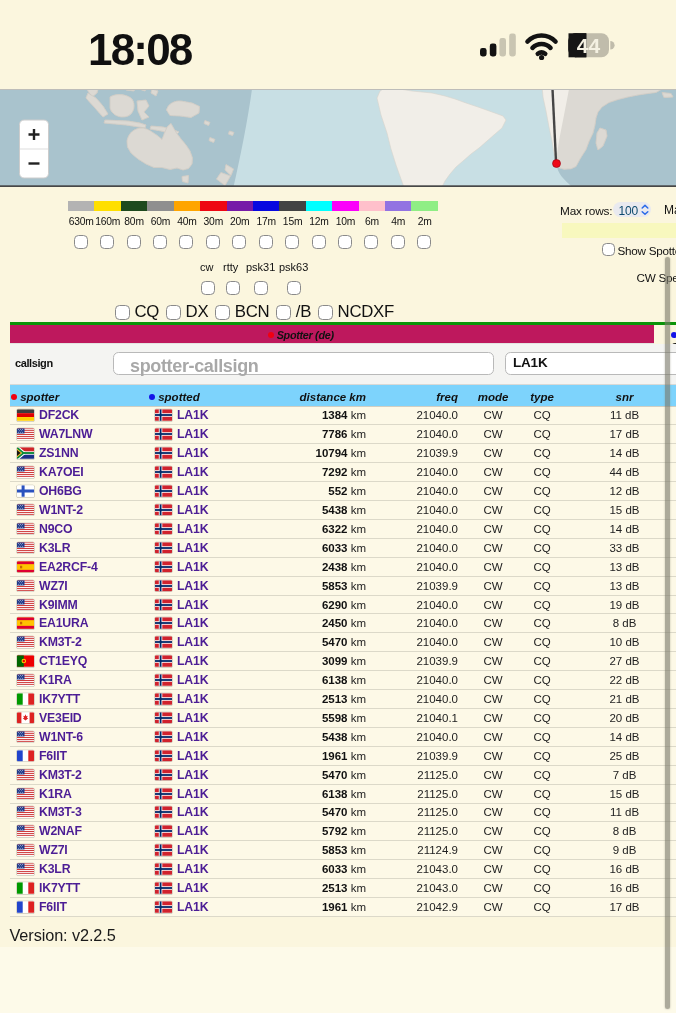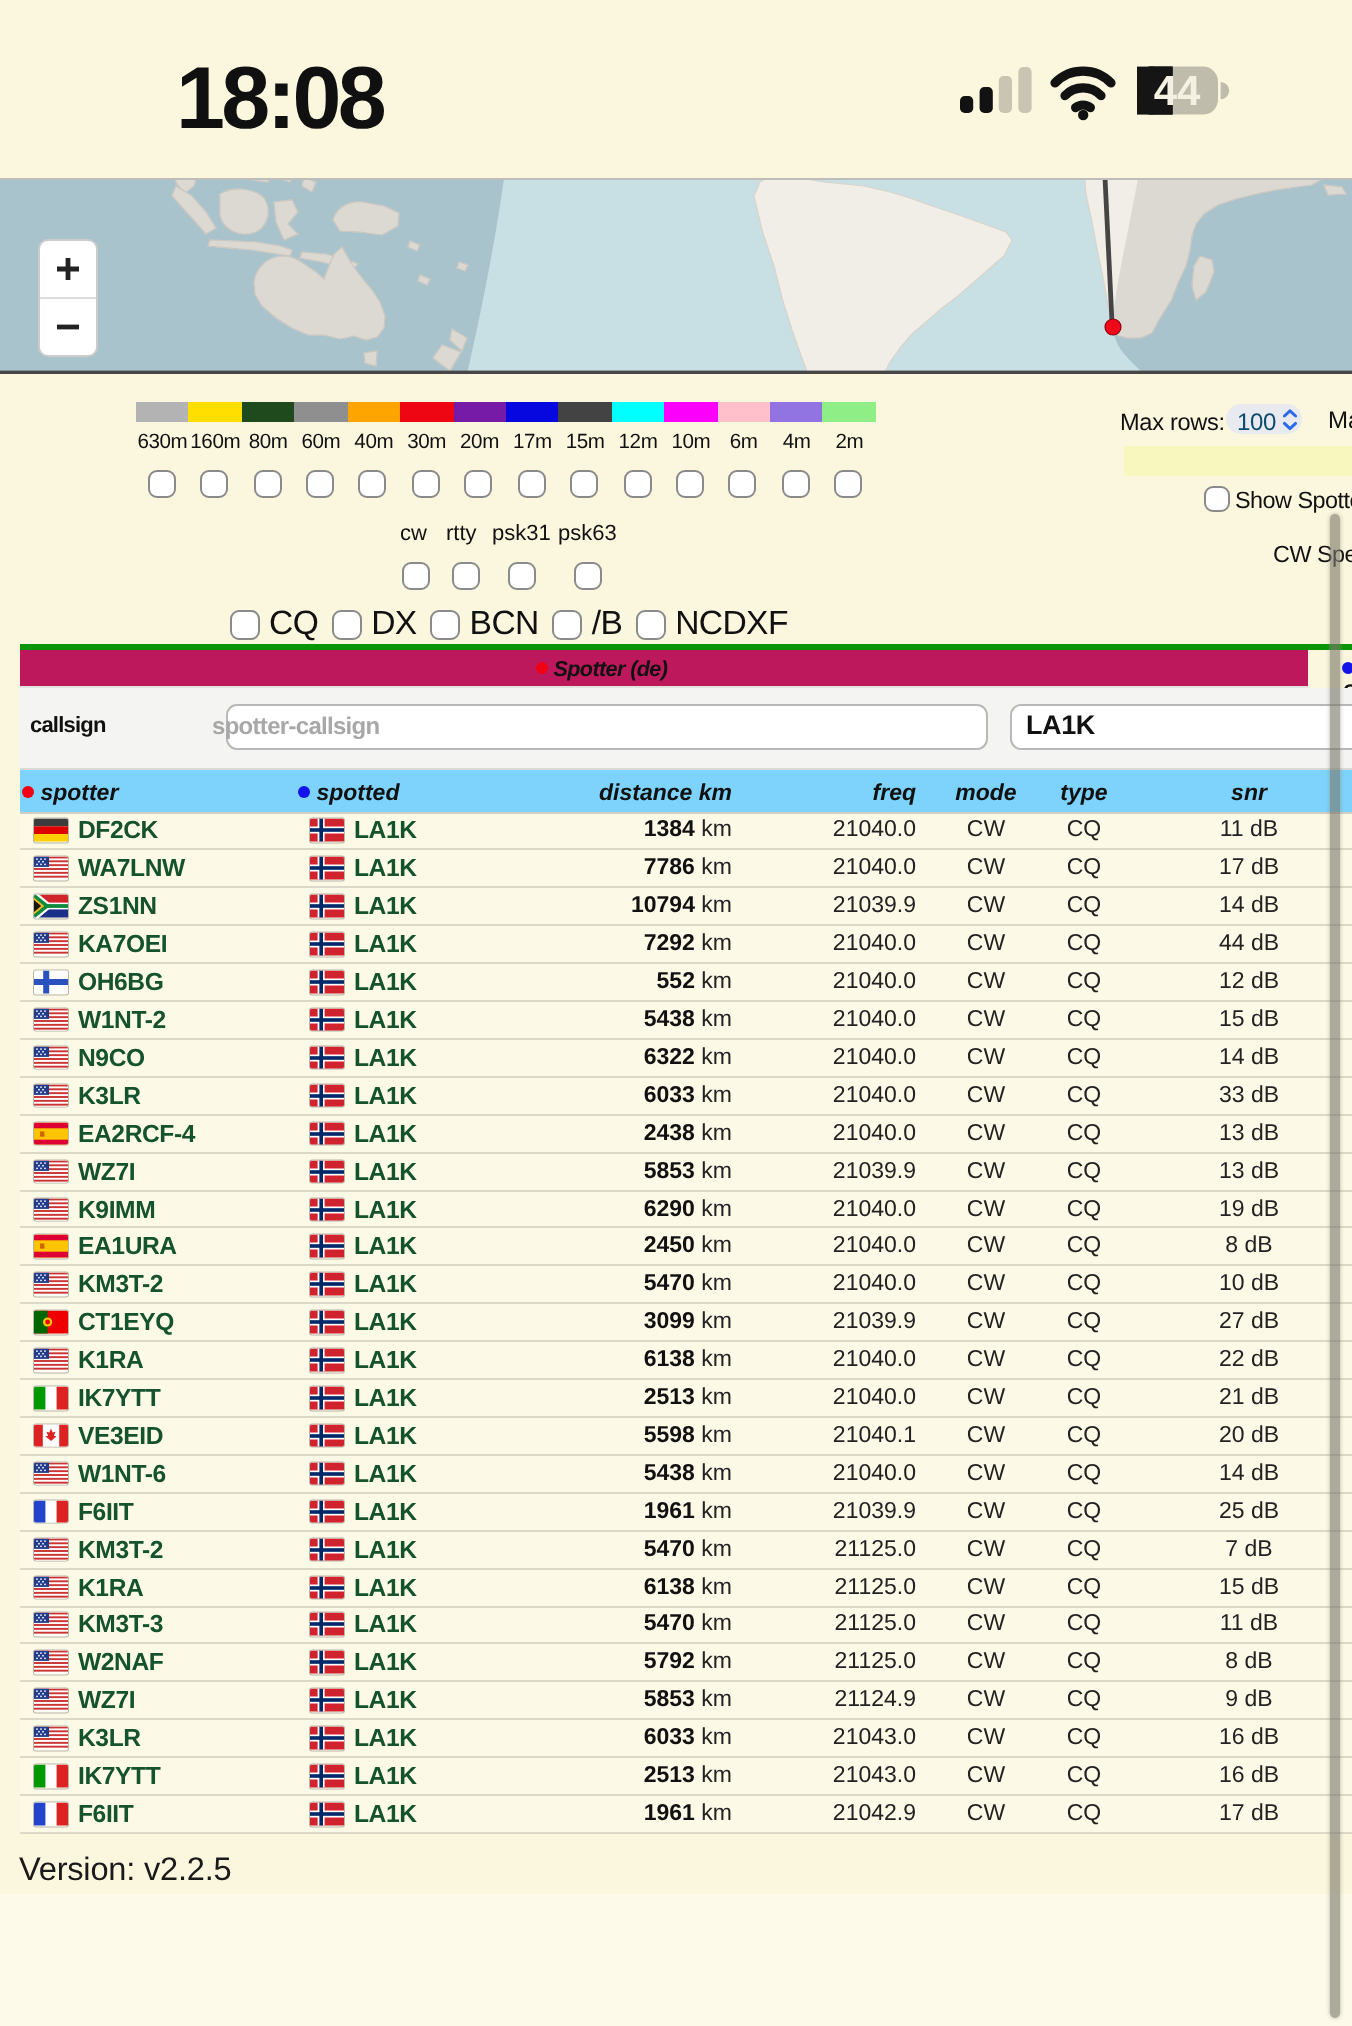--- a/index.html
+++ b/index.html
@@ -1,21 +1,21 @@
 <!DOCTYPE html>
 <html><head><meta charset="utf-8">
 <style>
 html,body{margin:0;padding:0;}
 body{width:676px;height:1013px;background:#fbf6de;font-family:"Liberation Sans",sans-serif;position:relative;overflow:hidden;}
 .abs{position:absolute;}
 .cb{position:absolute;width:14px;height:14px;border:1.6px solid #8a8a8a;border-radius:4.5px;background:#fff;box-sizing:border-box;}
 .lbl{position:absolute;font-size:11px;color:#111;}
 .row{position:relative;height:18.91px;border-bottom:1px solid #dcd9c9;box-sizing:border-box;font-size:11.5px;color:#222;background:#fdf9e7;}
 .row span{position:absolute;top:50%;transform:translateY(-50%);white-space:nowrap;}
-.cs{font-weight:bold;color:#14532d;font-size:12.3px;letter-spacing:-0.2px;}
+.cs{font-weight:bold;color:#4c1d95;font-size:12.3px;letter-spacing:-0.2px;}
 .fl{position:absolute;top:50%;transform:translateY(-50%);width:17px;height:11.5px;border-radius:1px;box-shadow:0 0 0 0.5px #b9b6aa;overflow:hidden;}
 .dist{left:250px;width:116px;text-align:right;}
 .freq{left:390px;width:68px;text-align:right;}
 .mode{left:473px;width:40px;text-align:center;}
 .type{left:522px;width:40px;text-align:center;}
 .snr{left:594px;width:61px;text-align:center;}
 .c1{left:17px}.n1{left:39px}.c2{left:155px}.n2{left:177px}
 b.d{font-weight:bold;color:#111;}
 </style></head>
 <body>
@@ -186,21 +186,21 @@
 <div class="abs" style="left:10px;top:322.1px;width:666px;height:2.6px;background:#0a9408;"></div>
 
 <div class="abs" style="left:10px;top:324.5px;width:644px;height:19.5px;background:#be185d;border-bottom:1px solid #e3e3e0;box-sizing:border-box;font-size:11.3px;font-weight:bold;color:#111;font-style:italic;">
   <span style="position:absolute;left:258px;top:4.5px;letter-spacing:-0.3px;font-size:10.8px;"><i style="display:inline-block;width:6px;height:6px;border-radius:50%;background:#f00012;vertical-align:1px;"></i> Spotter (de)</span>
   <span style="position:absolute;left:661px;top:4.5px;"><i style="display:inline-block;width:6px;height:6px;border-radius:50%;background:#1414e8;vertical-align:1px;"></i> S</span>
 </div>
 
 <div class="abs" style="left:10px;top:344px;width:666px;height:40.5px;background:#f4f4f2;border-bottom:1.5px solid #d9d9d6;box-sizing:border-box;">
   <div class="abs" style="left:5px;top:13px;font-size:11px;letter-spacing:-0.4px;font-weight:bold;color:#111;">callsign</div>
   <div class="abs" style="left:103px;top:7.5px;width:381px;height:23px;background:#fff;border:1px solid #b9b9b9;border-radius:5.5px;box-sizing:border-box;"></div>
-  <div class="abs" style="left:96px;top:12px;font-size:12px;font-weight:bold;letter-spacing:-0.35px;color:#a8a8a8;">spotter-callsign</div>
+  <div class="abs" style="left:120px;top:12px;font-size:18px;font-weight:bold;letter-spacing:-0.35px;color:#a8a8a8;">spotter-callsign</div>
   <div class="abs" style="left:494.5px;top:7.5px;width:182px;height:23px;background:#fff;border:1px solid #b9b9b9;border-radius:5.5px;box-sizing:border-box;"></div>
   <div class="abs" style="left:503px;top:11px;font-size:13.5px;font-weight:bold;letter-spacing:-0.2px;color:#111;">LA1K</div>
 </div>
 
 <div class="abs" style="left:0;top:385px;width:676px;height:21.5px;background:#7dd3fc;border-bottom:1px solid #d0cec2;box-sizing:border-box;font-size:11.5px;font-weight:bold;color:#111;font-style:italic;">
   <span style="position:absolute;left:11px;top:5.5px;"><i style="display:inline-block;width:6px;height:6px;border-radius:50%;background:#f00012;vertical-align:0.5px;"></i> spotter</span>
   <span style="position:absolute;left:149px;top:5.5px;"><i style="display:inline-block;width:6px;height:6px;border-radius:50%;background:#1414e8;vertical-align:0.5px;"></i> spotted</span>
   <span style="position:absolute;left:250px;width:116px;top:5.5px;text-align:right;">distance km</span>
   <span style="position:absolute;left:390px;width:68px;top:5.5px;text-align:right;">freq</span>
   <span style="position:absolute;left:473px;width:40px;top:5.5px;text-align:center;">mode</span>

